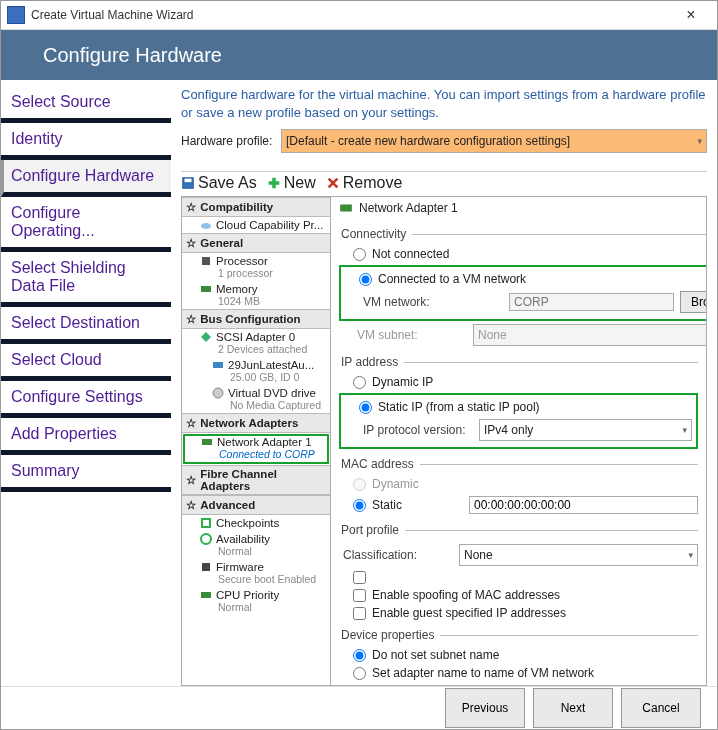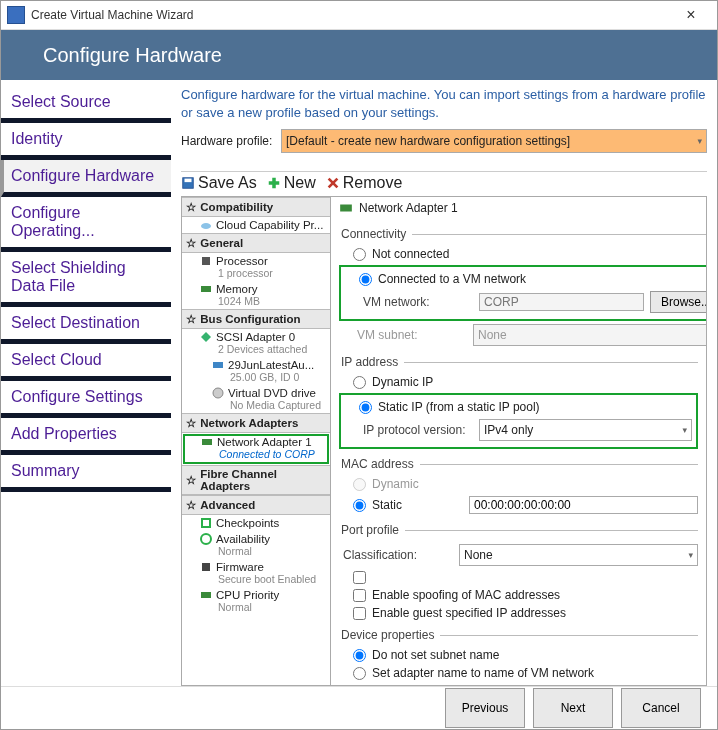--- a/index.html
+++ b/index.html
@@ -252,21 +252,21 @@
                 <input type="radio" name="conn" style="">
                 <span>Not connected</span>
               </div>
             <div class="greenbox">
               <div class="radio">
                   <input type="radio" name="conn" checked="" style="">
                   <span>Connected to a VM network</span>
                 </div>
               <div class="row">
                 <span class="lab">VM network:</span>
-                <input type="text" style="flex: 1 1 0%; background: rgb(244, 244, 244); color: rgb(119, 119, 119);" readonly="" value="CORP">
+                <input type="text" style="flex: 1 1 0%; background: rgb(244, 244, 244); color: rgb(119, 119, 119); margin-left: 30px;" readonly="" value="CORP">
                 <button class="btn">Browse...</button>
               </div>
             </div>
             <div class="row">
               <span class="lab dim">VM subnet:</span>
               <div class="selbox dim" style="flex:1">
                   <span>None</span>
                 </div>
             </div>
           </fieldset>

